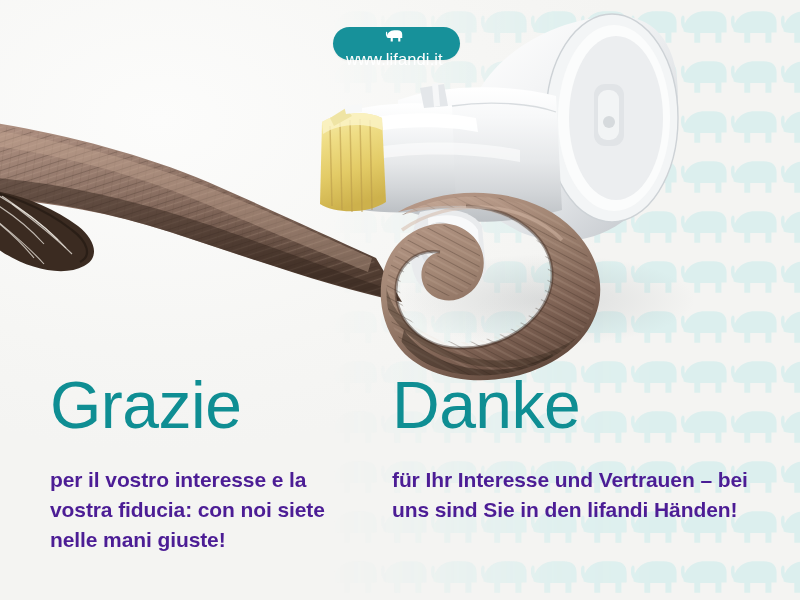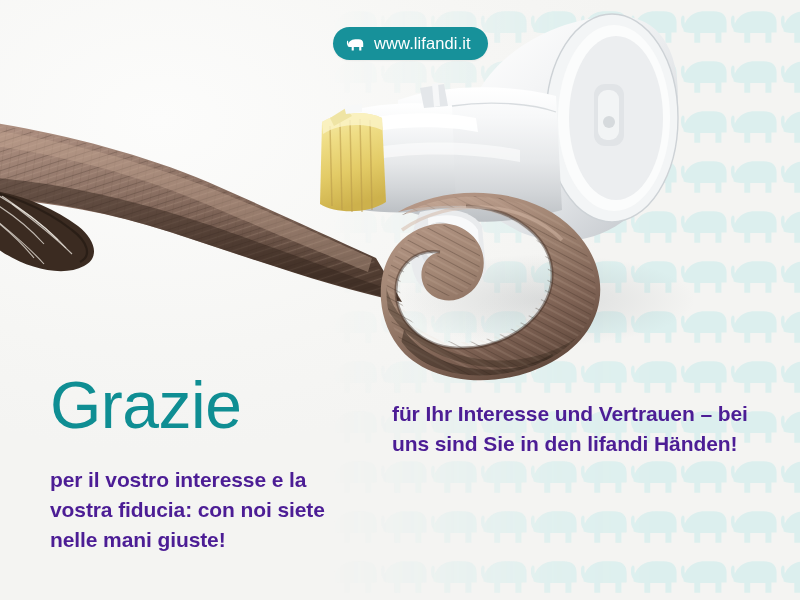--- a/index.html
+++ b/index.html
@@ -62,20 +62,21 @@
     top: 27px;
     height: 33px;
     display: flex;
     align-items: center;
     gap: 9px;
     padding: 0 17px 0 13px;
     border-radius: 17px;
     background: #17919a;
     box-shadow: 0 1px 2px rgba(0,0,0,0.06);
     z-index: 40;
+    flex-direction: column;
   }
   .url-badge .ele-icon {
     width: 19px;
     height: 15px;
     flex: 0 0 auto;
     display: block;
   }
   .url-badge .url-text {
     color: #ffffff;
     font-size: 16.5px;
@@ -392,18 +393,19 @@
   </div>
 
   <div class="columns">
 
     <div class="col col-it">
       <h1 class="headline">Grazie</h1>
       <p class="body-copy">per il vostro interesse e la vostra fiducia: con noi siete nelle mani giuste!</p>
     </div>
 
     <div class="col col-de">
+      <h1 class="headline">Danke</h1>
       <p class="body-copy">für Ihr Interesse und Vertrauen – bei uns sind Sie in den lifandi Händen!</p>
     </div>
 
   </div>
 
 </div>
 
 </body></html>

